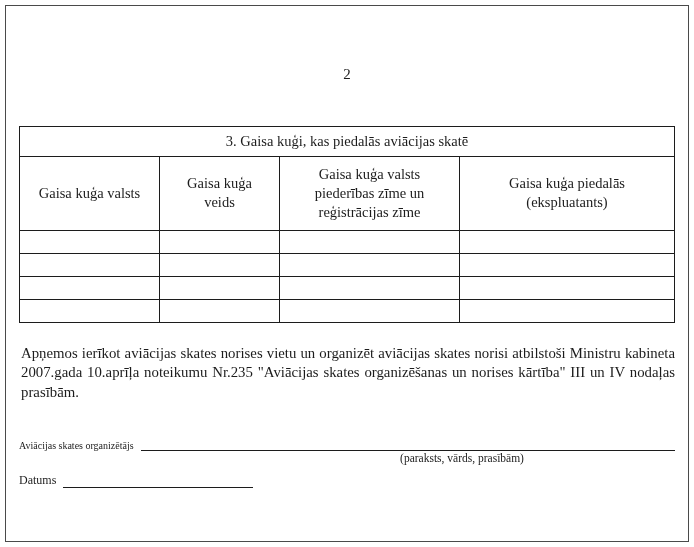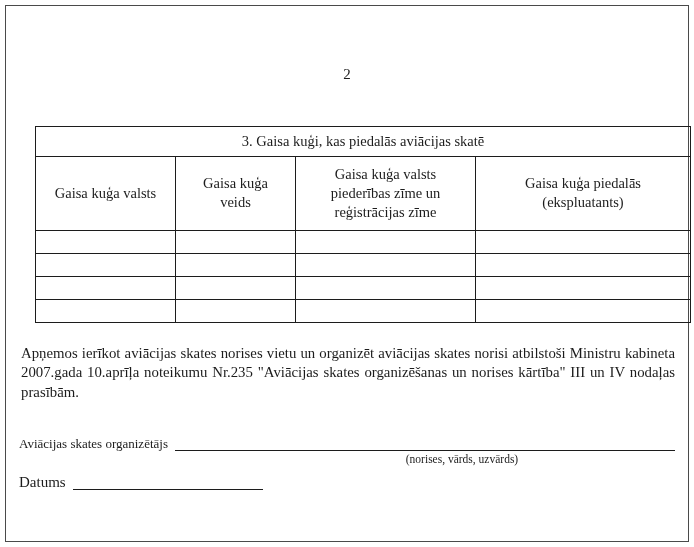--- a/index.html
+++ b/index.html
@@ -35,21 +35,20 @@
     margin-top: 60px;
     text-align: center;
     font-size: 15px;
     line-height: 16px;
   }
   table.aircraft-table {
     width: 100%;
     border-collapse: collapse;
     margin-top: 44px;
     table-layout: fixed;
-    margin-left: 16px;
   }
   table.aircraft-table th,
   table.aircraft-table td {
     border: 1px solid #1c1c1c;
     font-weight: normal;
     font-size: 14.5px;
     text-align: center;
     vertical-align: middle;
     box-sizing: border-box;
   }
@@ -69,42 +68,42 @@
     height: 23px;
   }
   .paragraph {
     margin: 21px 0 0 2px;
     font-size: 14.8px;
     line-height: 1.34;
     text-align: justify;
   }
   .sig-row {
     display: flex;
-    align-items: center;
+    align-items: flex-end;
     margin-top: 33px;
-    font-size: 13px;
+    font-size: 10px;
   }
   .sig-line {
     flex: 1;
     margin-left: 7px;
     border-bottom: 1px solid #1c1c1c;
     height: 14px;
   }
   .sig-caption {
     margin-top: 1px;
     margin-left: 228px;
     width: 430px;
     text-align: center;
     font-size: 11.5px;
   }
   .date-row {
     display: flex;
-    align-items: center;
+    align-items: flex-start;
     margin-top: 9px;
-    font-size: 15px;
+    font-size: 12px;
   }
   .date-line {
     width: 190px;
     margin-left: 7px;
     border-bottom: 1px solid #1c1c1c;
     height: 14px;
   }
 </style>
 </head>
 <body>
@@ -164,21 +163,21 @@
       </tbody>
     </table>
 
     <p class="paragraph">Apņemos ierīkot aviācijas skates norises vietu un organizēt aviācijas skates norisi atbilstoši Ministru kabineta 2007.gada 10.aprīļa noteikumu Nr.235 "Aviācijas skates organizēšanas un norises kārtība" III un IV nodaļas prasībām.</p>
 
     <div class="sig-row">
       <span>Aviācijas skates organizētājs</span>
       <span class="sig-line"></span>
     </div>
 
-    <div class="sig-caption">(norises, vārds, uzvārds)</div>
+    <div class="sig-caption">(paraksts, vārds, prasībām)</div>
 
     <div class="date-row">
       <span>Datums</span>
       <span class="date-line"></span>
     </div>
 
   </div>
 </div>
 
 </body></html>

